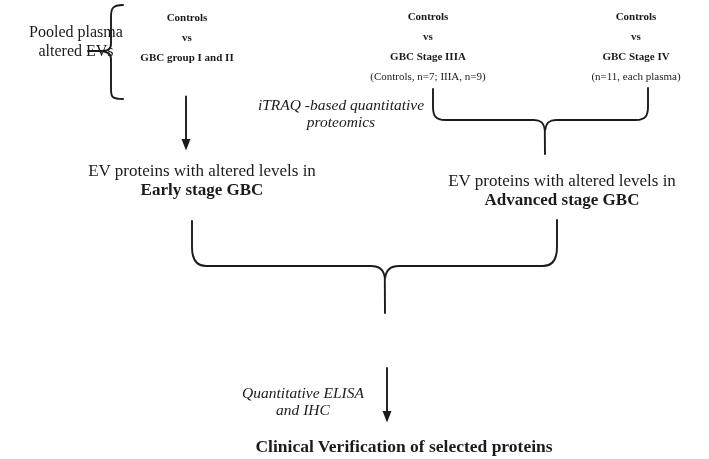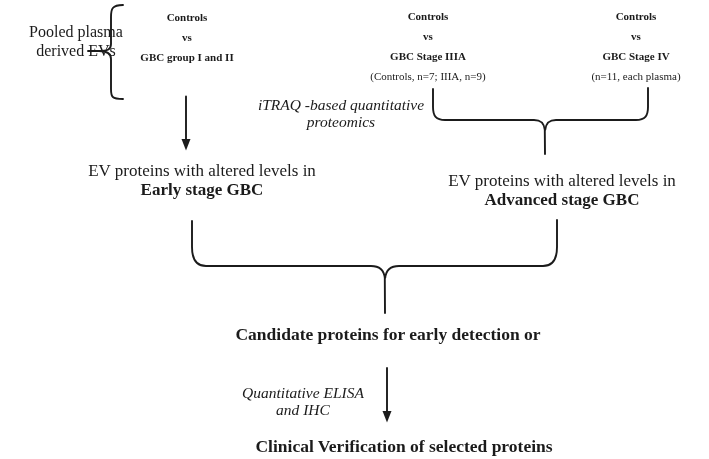--- a/index.html
+++ b/index.html
@@ -48,21 +48,21 @@
     <path d="M192,221 L192,247 C192,259 196,266 206,266 L371,266 C380,266 384,270 384.8,278 L385,313 M557,220 L557,247 C557,259 553,266 543,266 L399,266 C390,266 386,270 385.2,278"></path>
 
     <g>
       <line x1="387" y1="368" x2="387" y2="412"></line>
       <polygon points="382.5,411 391.5,411 387,422.5" fill="#1b1b1b" stroke="none"></polygon>
     </g>
   </svg>
 
   <div class="txt pooled pos-pooled">
     <div>Pooled plasma</div>
-    <div>derived EVs</div>
+    <div>altered EVs</div>
   </div>
 
   <div class="txt comp pos-col1">
     <div>Controls</div>
     <div>vs</div>
     <div>GBC group I and II</div>
   </div>
 
   <div class="txt comp pos-col2">
     <div>Controls</div>
@@ -87,21 +87,20 @@
     <div>EV proteins with altered levels in</div>
     <div class="b">Early stage GBC</div>
   </div>
 
   <div class="txt evblk pos-ev-adv">
     <div>EV proteins with altered levels in</div>
     <div class="b">Advanced stage GBC</div>
   </div>
 
   <div class="txt headline pos-candidate">
-    <div>Candidate proteins for early detection or</div>
   </div>
 
   <div class="txt inote pos-elisa">
     <div>Quantitative ELISA</div>
     <div>and IHC</div>
   </div>
 
   <div class="txt headline pos-clinical">Clinical Verification of selected  proteins</div>
 
 </div>

